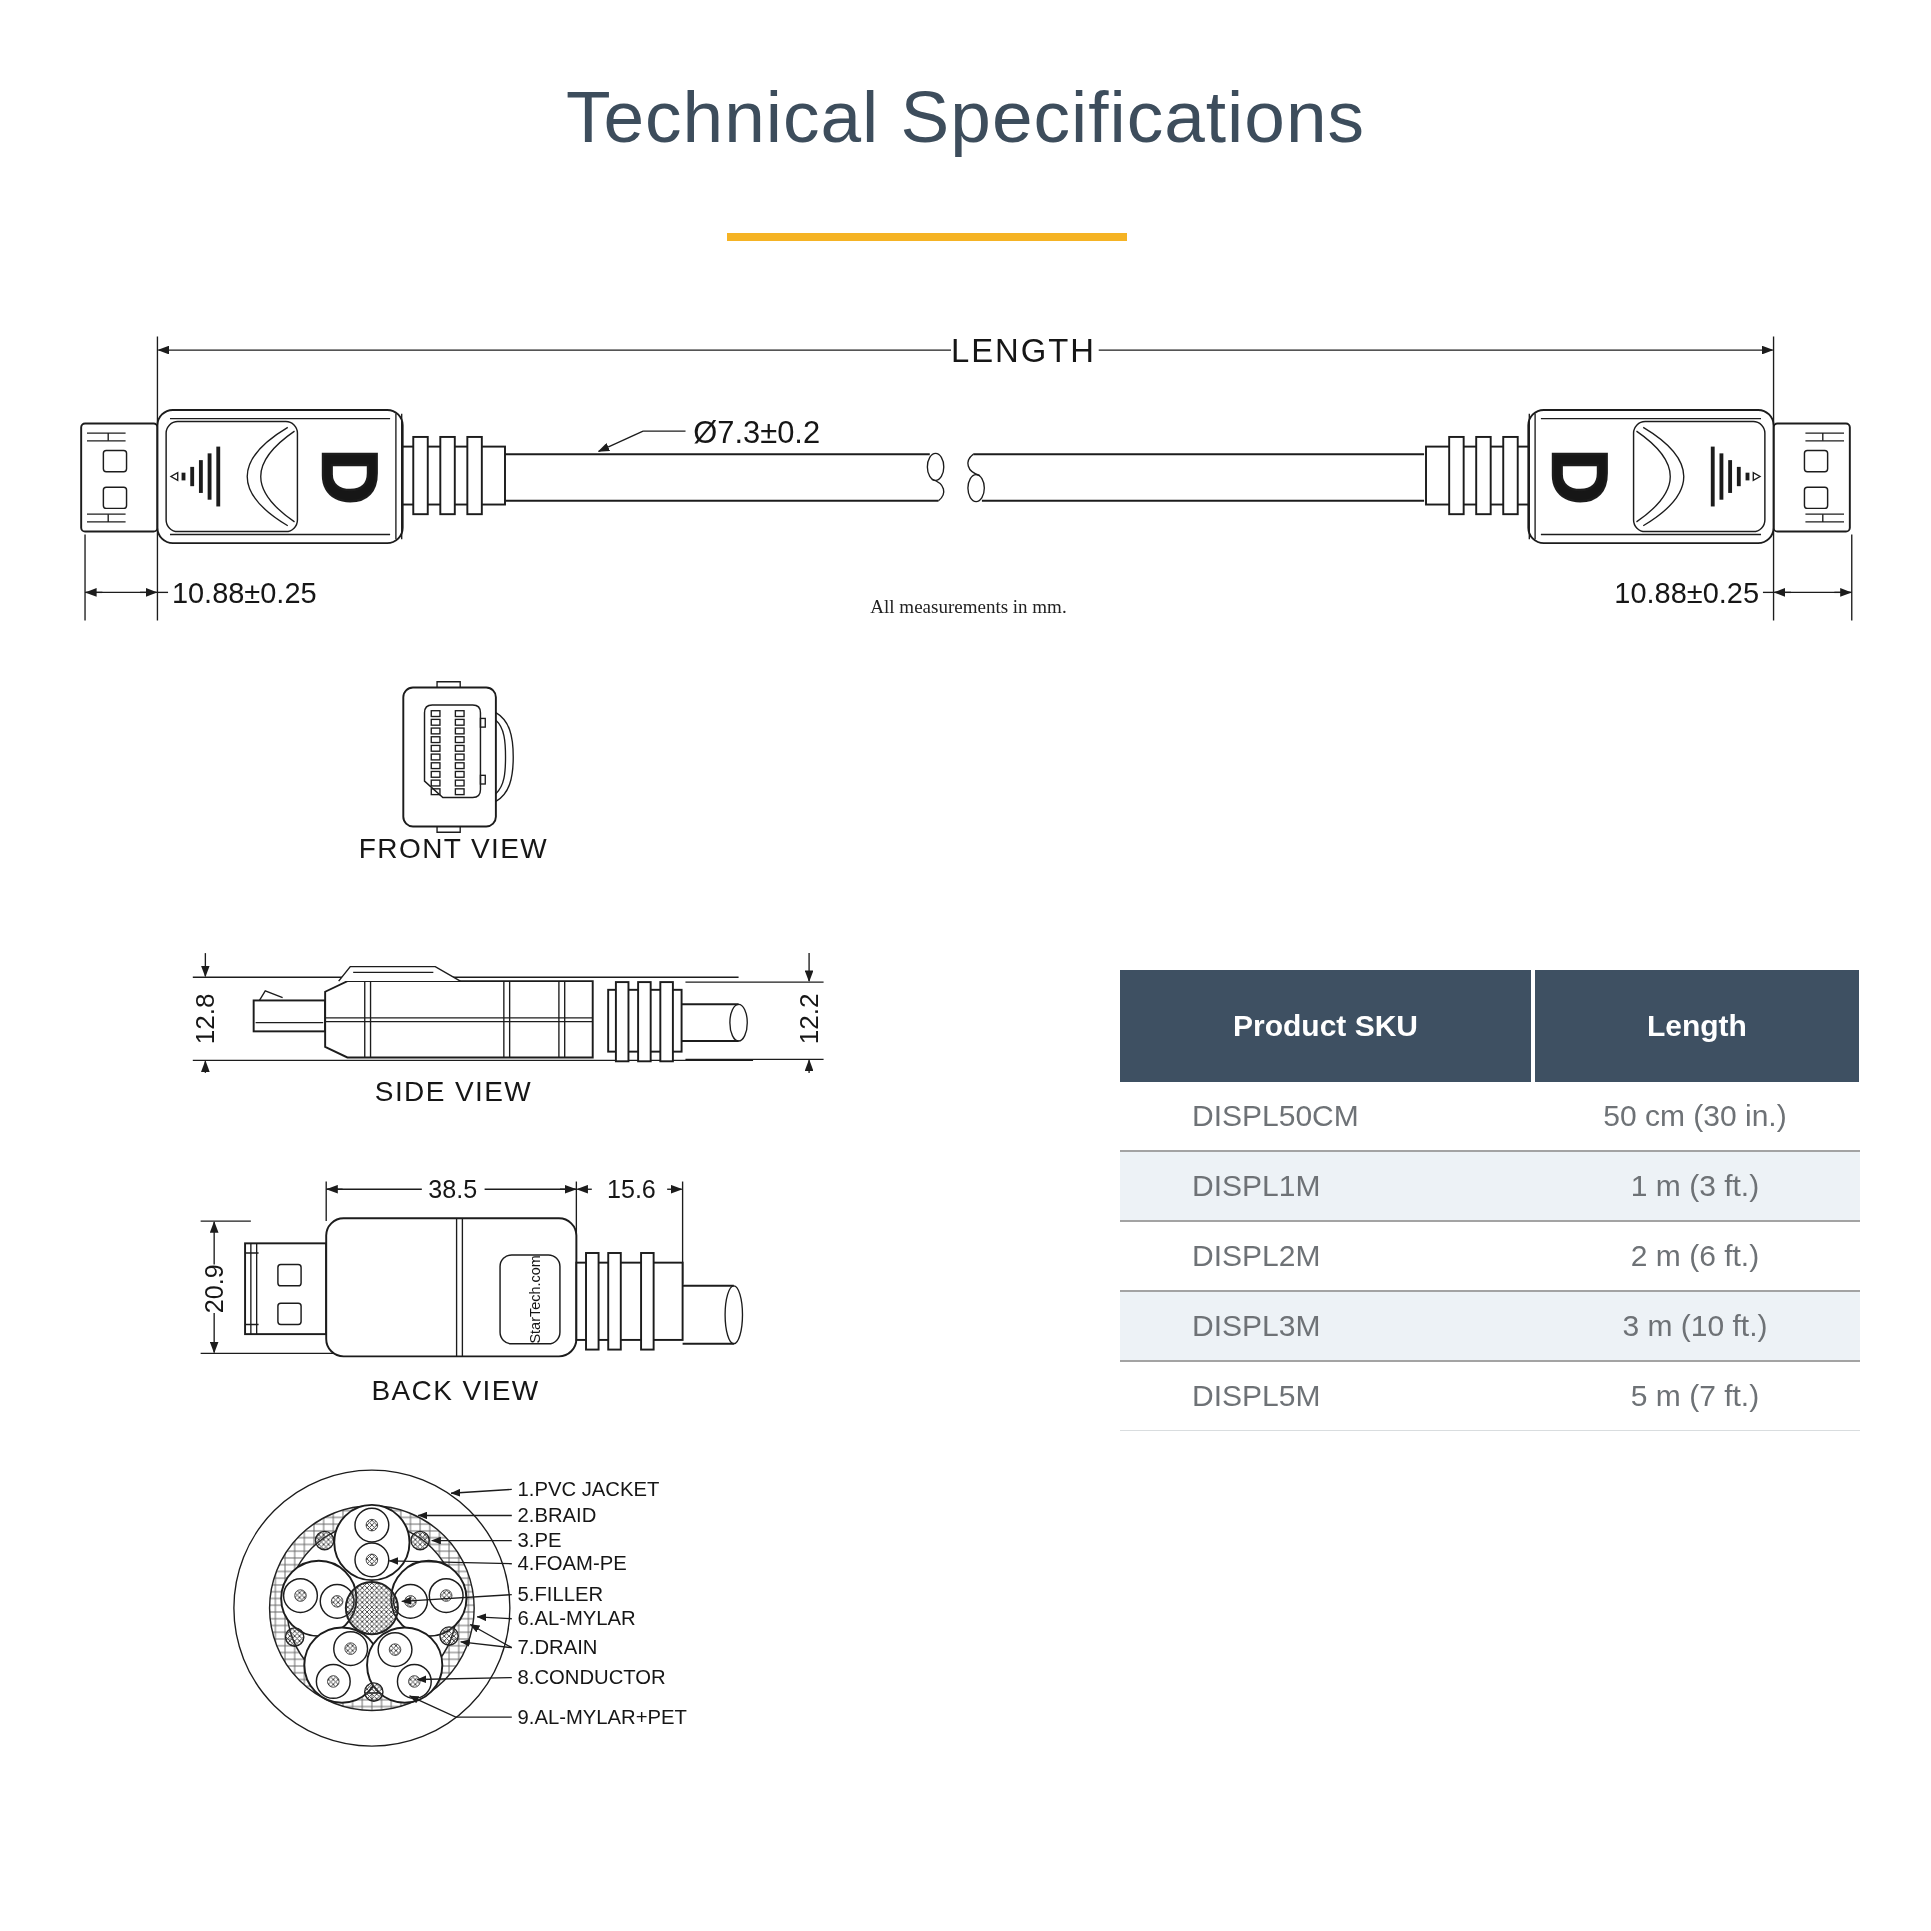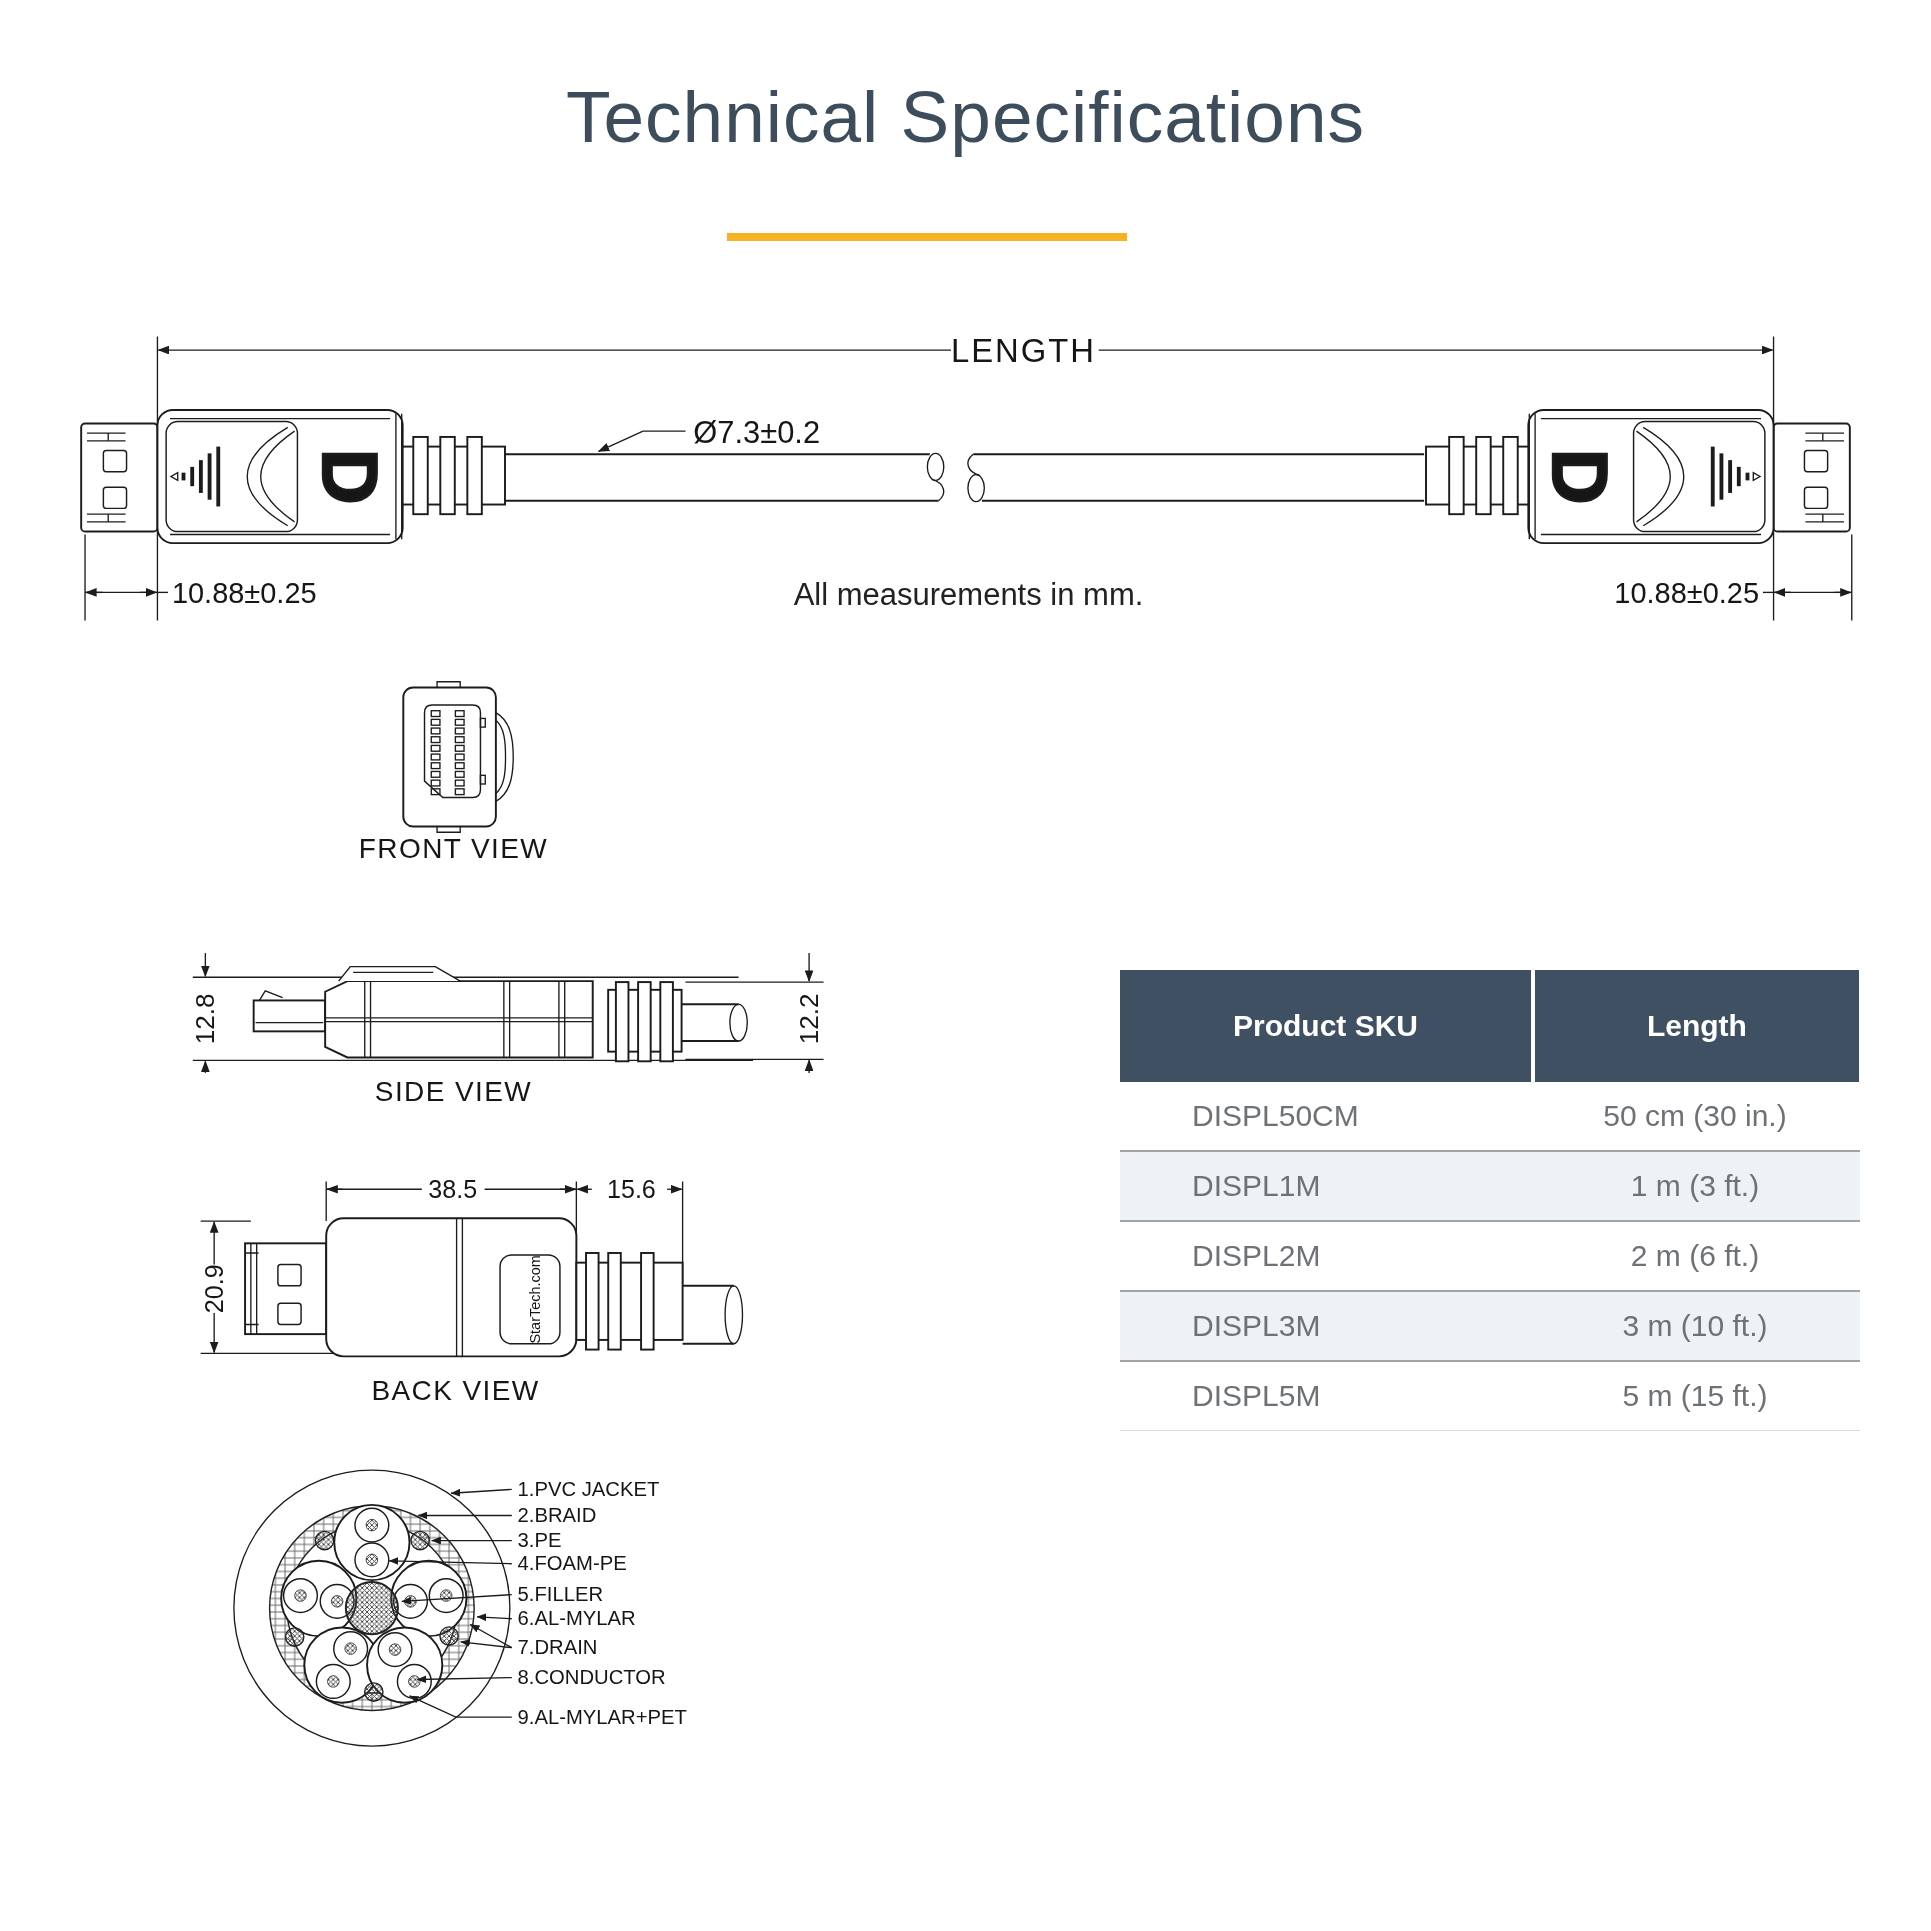--- a/index.html
+++ b/index.html
@@ -10,22 +10,22 @@
   }
   .abs{position:absolute;}
   .page-title{
     left:0;top:75px;width:1931px;text-align:center;
     font-size:73px;font-weight:300;color:#3d4d5c;letter-spacing:1px;
   }
   .title-underline{
     left:727px;top:233px;width:400px;height:7.7px;
   }
   .note-text{
-    left:727px;top:577px;width:483px;text-align:center;
-    font-size:31px;color:#222;
+    left:727px;top:596px;width:483px;text-align:center;
+    font-size:19px;color:#222;font-family:Liberation Serif, serif;
   }
   .view-label{
     width:251px;text-align:center;font-size:28px;font-weight:500;
     letter-spacing:1.4px;color:#161616;
   }
   svg text{font-family:"Liberation Sans",sans-serif;fill:#161616;}
   svg{overflow:visible;}
   .ln{stroke:#1c1c1c;stroke-width:2;fill:none;}
   .lnthin{stroke:#1c1c1c;stroke-width:1.4;fill:none;}
   .shape{stroke:#1c1c1c;stroke-width:2;fill:#ffffff;}
@@ -369,17 +369,17 @@
     <div class="spec-row">
       <div class="sku">DISPL2M</div>
       <div class="len">2 m (6 ft.)</div>
     </div>
     <div class="spec-row alt">
       <div class="sku">DISPL3M</div>
       <div class="len">3 m (10 ft.)</div>
     </div>
     <div class="spec-row">
       <div class="sku">DISPL5M</div>
-      <div class="len">5 m (15 ft.)</div>
+      <div class="len">5 m (7 ft.)</div>
     </div>
   </div>
 </div>
 
 
 </body></html>

